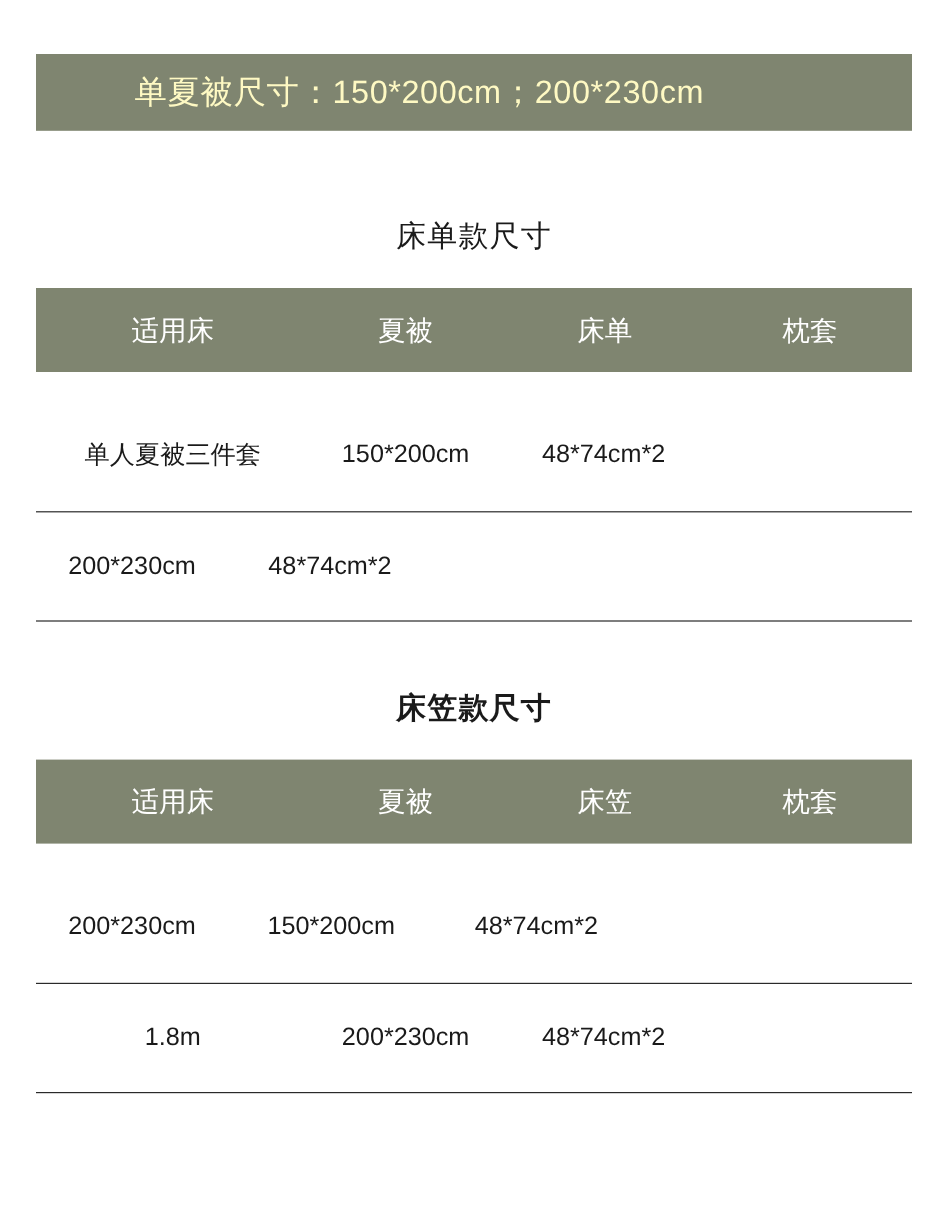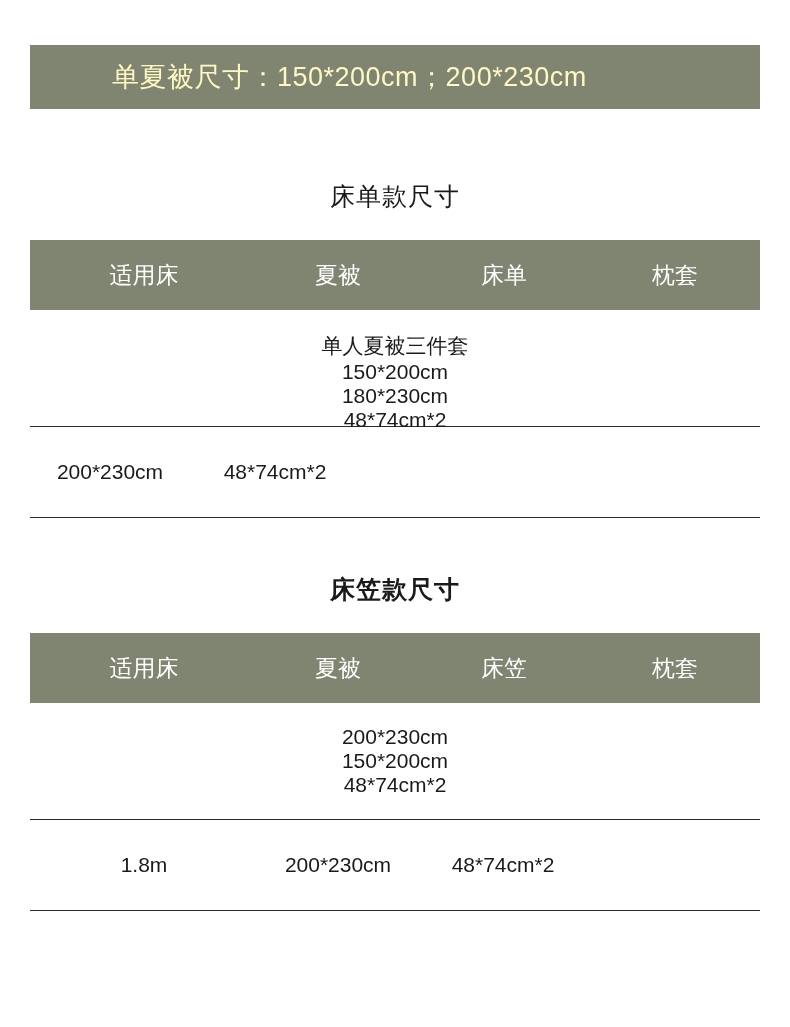--- a/index.html
+++ b/index.html
@@ -84,21 +84,20 @@
     align-items: center;
     border-bottom: 1px solid #2a2a2a;
   }
   .trow .cell {
     font-size: 21px;
     color: #1a1a1a;
     text-align: center;
   }
   .trow.first {
     height: 94px;
-    flex-direction: column;
   }
 
   .spacer-row {
     height: 22px;
   }
 
   
   .c0 { width: 228px; }
   .c1 { width: 160px; }
   .c2 { width: 172px; }
@@ -121,21 +120,20 @@
     <div class="thead">
       <div class="cell c0">适用床</div>
       <div class="cell c1">夏被</div>
       <div class="cell c2">床单</div>
       <div class="cell c3">枕套</div>
     </div>
     <div class="spacer-row"></div>
     <div class="trow first">
       <div class="cell c0">单人夏被三件套</div>
       <div class="cell c1">150*200cm</div>
-      <div class="cell c2">180*230cm</div>
       <div class="cell c3">48*74cm*2</div>
     </div>
     <div class="trow">
       <div class="cell c1">200*230cm</div>
       <div class="cell c3">48*74cm*2</div>
     </div>
   </div>
 
   <div class="section-title" id="title-2">床笠款尺寸</div>
 

